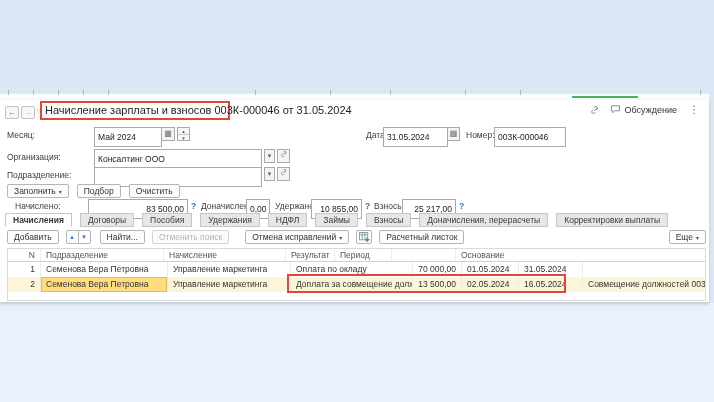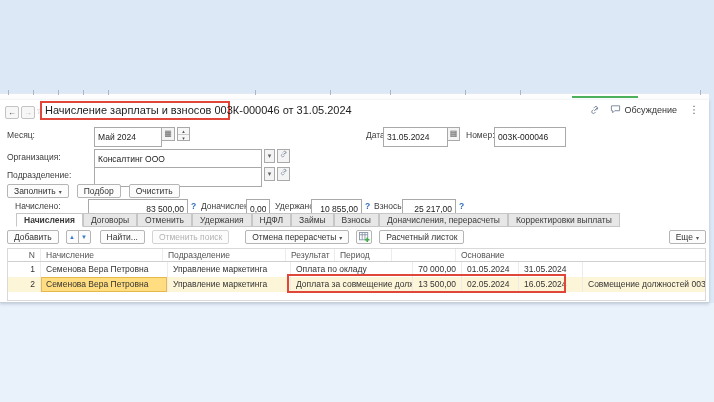--- a/index.html
+++ b/index.html
@@ -50,21 +50,21 @@
   .btn:disabled, .btn.disabled { color:#b3b3b3; border-color:#d4d4d4; }
   .actions { position:absolute; left:7px; top:84px; display:flex; gap:8px; }
 
   
   .totals { position:absolute; left:0; top:99px; height:15px; }
   .totals .flabel { top:2px; }
   .num { text-align:right; }
   .help { position:absolute; top:2px; font-size:8.5px; font-weight:bold; color:#2e6fc0; }
 
   
-  .tabs { position:absolute; left:16px; top:113px; display:flex; gap:0; align-items:flex-end; }
+  .tabs { position:absolute; left:5px; top:113px; display:flex; gap:8px; align-items:flex-end; }
   .tab { height:14px; background:#e7e7e7; border:1px solid #c6c6c6; font-size:8.5px; color:#3a3a3a;
          line-height:12px; padding:0 7px; white-space:nowrap; }
   .tab.active { background:#fff; border-bottom-color:#fff; font-weight:bold; }
 
   
   .toolbar { position:absolute; left:7px; right:3px; top:130px; display:flex; gap:7px; align-items:center; }
   .arrow-pair { display:flex; }
   .arrow-btn { width:13px; height:14px; border:1px solid #b5b5b5; background:#fcfcfc; font-size:6px;
                color:#3a7ad0; line-height:12px; text-align:center; padding:0; }
   .arrow-btn:first-child { border-radius:2px 0 0 2px; }
@@ -202,21 +202,21 @@
       <input class="tinput num" style="left: 311px; width: 51px;" value="10 855,00">
       <span class="help" style="left:365px">?</span>
       <span class="flabel" style="left:374px">Взносы:</span>
       <input class="tinput num" style="left: 402px; width: 54px;" value="25 217,00">
       <span class="help" style="left:459px">?</span>
     </div>
 
     <div class="tabs">
       <div class="tab active">Начисления</div>
       <div class="tab">Договоры</div>
-      <div class="tab">Отменить</div>
+      <div class="tab">Пособия</div>
       <div class="tab">Удержания</div>
       <div class="tab">НДФЛ</div>
       <div class="tab">Займы</div>
       <div class="tab">Взносы</div>
       <div class="tab">Доначисления, перерасчеты</div>
       <div class="tab">Корректировки выплаты</div>
     </div>
 
     <div class="toolbar">
       <button class="btn">
@@ -226,43 +226,43 @@
         <button class="arrow-btn">▲</button>
         <button class="arrow-btn">▼</button>
       </div>
       <button class="btn" style="margin-left:2px">
         <span>Найти...</span>
       </button>
       <button class="btn disabled">
         <span>Отменить поиск</span>
       </button>
       <button class="btn" style="margin-left:9px">
-        <span>Отмена перерасчеты</span><span class="dd">▾</span>
+        <span>Отмена исправлений</span><span class="dd">▾</span>
       </button>
       <button class="icon-btn">
         <svg width="11" height="11" viewBox="0 0 12 12">
           <rect x="0.5" y="0.5" width="9" height="8" fill="#fff" stroke="#8a96a8" stroke-width="1"></rect>
           <path d="M0.5 3 h9 M3.5 0.5 v8 M6.5 0.5 v8" stroke="#8a96a8" stroke-width="1" fill="none"></path>
           <path d="M9 6 v5 M6.5 8.5 h5" stroke="#3fae49" stroke-width="1.8" fill="none"></path>
         </svg>
       </button>
       <button class="btn">
         <span>Расчетный листок</span>
       </button>
       <div class="spacer"></div>
       <button class="btn">
         <span>Еще</span><span class="dd">▾</span>
       </button>
     </div>
 
     <div class="grid">
       <div class="grow ghead">
         <div class="gcell c0">N</div>
+        <div class="gcell c2">Подразделение</div>
         <div class="gcell c3">Начисление</div>
-        <div class="gcell c2">Подразделение</div>
         <div class="gcell c4">Результат</div>
         <div class="gcell c5">Период</div>
         <div class="gcell c6"></div>
         <div class="gcell c7">Основание</div>
       </div>
       <div class="grow r1">
         <div class="gcell c0">1</div>
         <div class="gcell c1">Семенова Вера Петровна</div>
         <div class="gcell c2">Управление маркетинга</div>
         <div class="gcell c3">Оплата по окладу</div>

